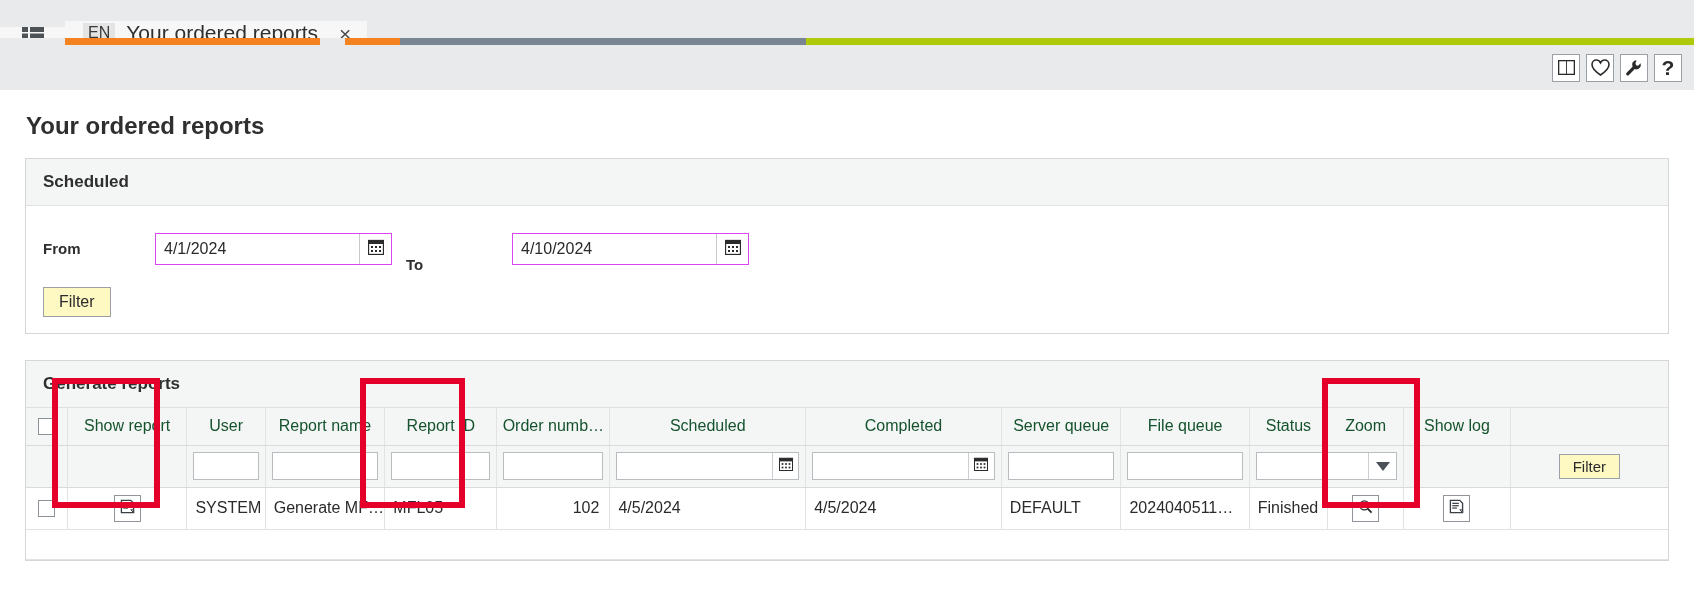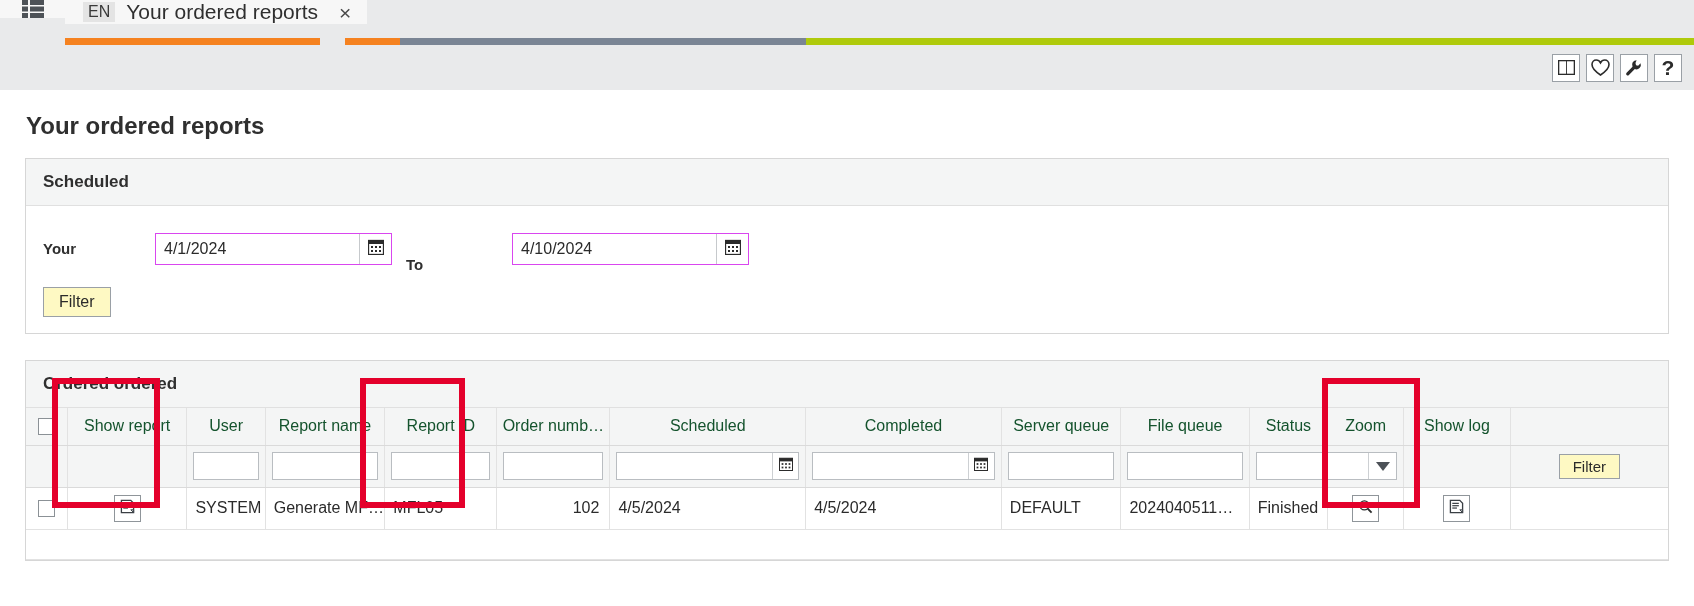--- a/index.html
+++ b/index.html
@@ -11,21 +11,21 @@
     color: #333333;
     overflow: hidden;
   }
 
   
   .tabbar {
     position: relative;
     height: 45px;
     background: #e9eaeb;
     display: flex;
-    align-items: flex-start;
+    align-items: flex-end;
   }
   .menu-btn {
     width: 65px;
     background: #f7f7f7;
     display: flex;
     align-items: center;
     justify-content: center;
     cursor: pointer;
   }
   .menu-btn svg { display: block; }
@@ -363,21 +363,21 @@
 </div>
 
 <div class="content">
 
   <div class="page-title">Your ordered reports</div>
 
   <div class="panel">
     <div class="panel-head">Scheduled</div>
     <div class="panel-body">
       <div class="filter-row">
-        <div class="f-label">Your</div>
+        <div class="f-label">From</div>
         <div class="date-field">
           <input type="text" value="4/1/2024" style="">
           <div class="cal-btn">
             <span>
               <svg width="16" height="16" viewBox="0 0 16 16">
                 <rect x="0.5" y="1.5" width="15" height="14" fill="none" stroke="#2b2b2b" stroke-width="1.3"></rect>
                 <rect x="0.5" y="1.5" width="15" height="3.5" fill="#2b2b2b"></rect>
                 <rect x="3" y="7" width="2" height="2" fill="#2b2b2b"></rect>
                 <rect x="7" y="7" width="2" height="2" fill="#2b2b2b"></rect>
                 <rect x="11" y="7" width="2" height="2" fill="#2b2b2b"></rect>
@@ -405,21 +405,21 @@
               </svg>
             </span>
           </div>
         </div>
       </div>
       <button class="btn">Filter</button>
     </div>
   </div>
 
   <div class="panel">
-    <div class="panel-head">Ordered ordered</div>
+    <div class="panel-head">Generate reports</div>
 
     <div class="tbl-wrap">
       <table class="grid">
         <colgroup>
           <col style="width:38px">
             <col style="width:110px">
             <col style="width:72px">
           <col style="width:110px">
             <col style="width:103px">
             <col style="width:104px">

